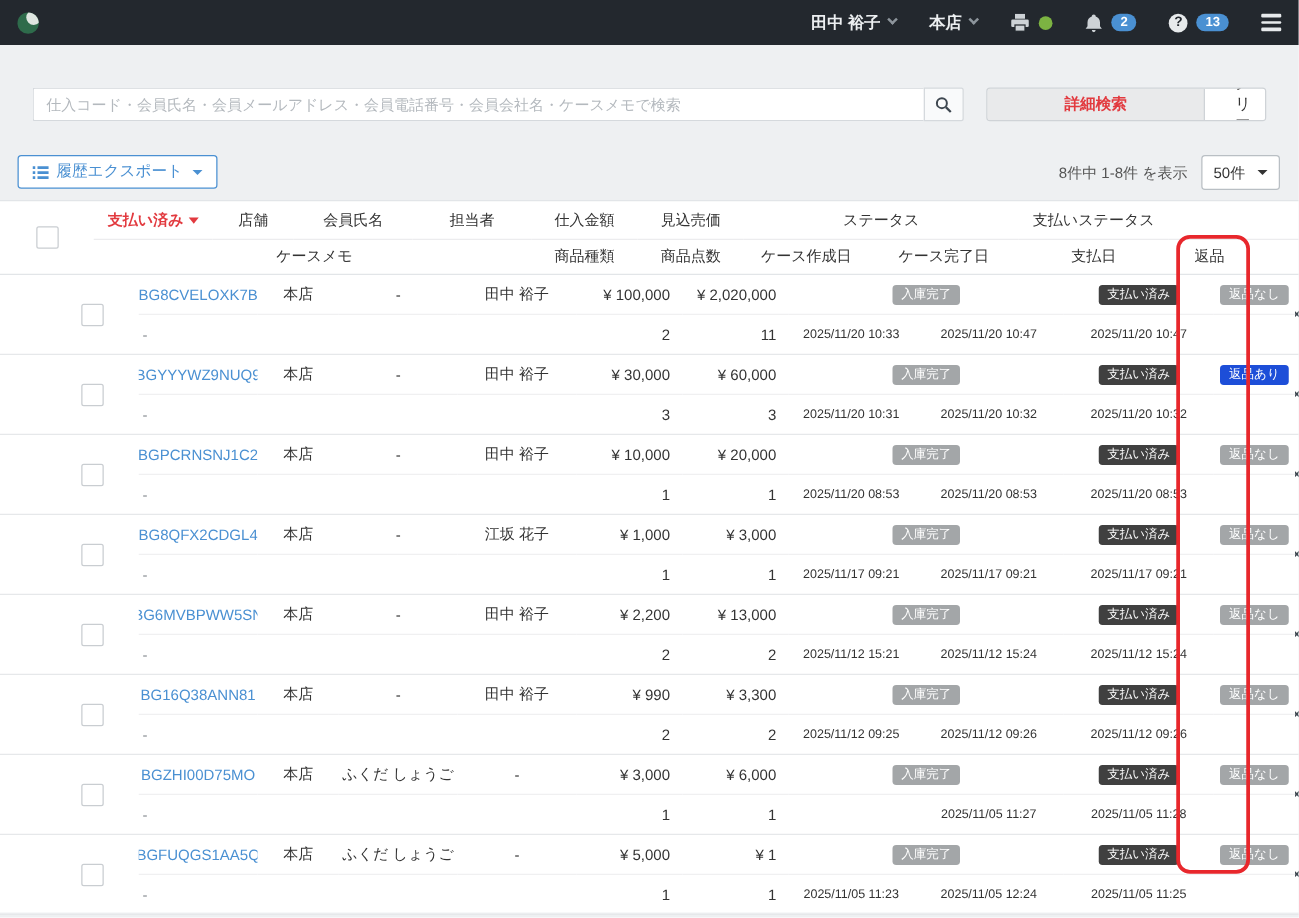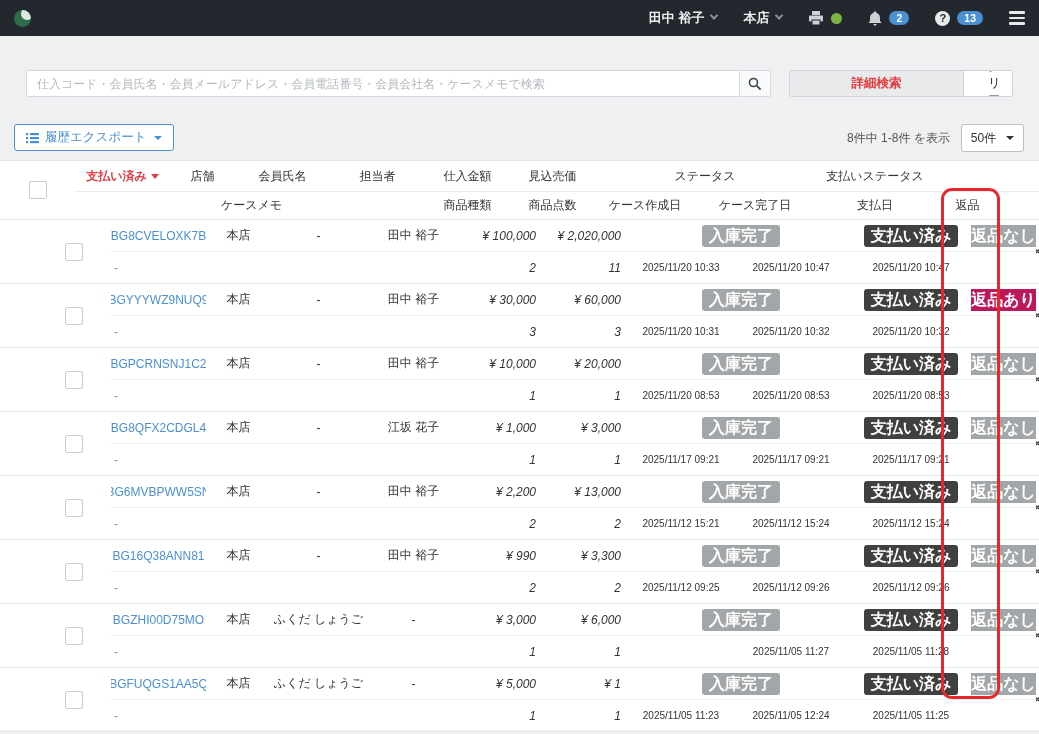--- a/index.html
+++ b/index.html
@@ -70,30 +70,30 @@
   .rspan { grid-row:1 / 3; }
   .thead .r1 { border-bottom:1px solid #ececee; }
   .thead .rspan { border-bottom:none; }
   .record .r1 { border-bottom:1px solid #f0f0f1; }
   .record .rspan { border-bottom:none; }
   .c0{grid-column:1}.c1{grid-column:2}.c2{grid-column:3}.c3{grid-column:4}.c4{grid-column:5}
   .c5{grid-column:6}.c6{grid-column:7}.c7{grid-column:8}.c8{grid-column:9}.c9{grid-column:10}
   .c10{grid-column:11}.c11{grid-column:12}
   .span-status { grid-column:8 / 10; }
   .span-memo { grid-column:2 / 6; justify-content:flex-start; padding-left:3px; color:#8a8f94; }
-  .num { justify-content:flex-end; padding-right:10px;font-style:italic; }
+  .num { justify-content:flex-end; padding-right:10px; }
   .date-cell { font-size:10px; }
   .sort-header { color:#e23a3f; font-weight:bold; cursor:pointer; display:flex; align-items:center; }
   .sort-caret { width:0; height:0; border-left:4px solid transparent; border-right:4px solid transparent; border-top:5px solid #e23a3f; margin-left:4px; }
   .checkbox { width:18px; height:18px; border:1px solid #c9cdd1; border-radius:2px; background:#fff; cursor:pointer; }
   a.code-link { color:#4a90d2; text-decoration:none; font-size:12px; cursor:pointer; }
-  .badge { font-size:16px; font-weight:bold; color:#fff; padding:3px 7px; border-radius:3px; line-height:1; }
+  .badge { font-size:10px; font-weight:normal; color:#fff; padding:3px 7px; border-radius:3px; line-height:1; }
   .badge-gray { background:#a3a6a8; }
   .badge-yellow { background:#404040; }
-  .badge-green { background:#be185d; }
+  .badge-green { background:#1d4ed8; }
   .close-x { color:#3e4750; font-size:13px; font-weight:bold; cursor:pointer; }
 
   
   .annotation {
     position:absolute; left:941px; top:188px; width:59px; height:511px;
     border:3px solid #e8272c; border-radius:11px; pointer-events:none; z-index:6;
   }
 </style>
 </head>
 <body>

